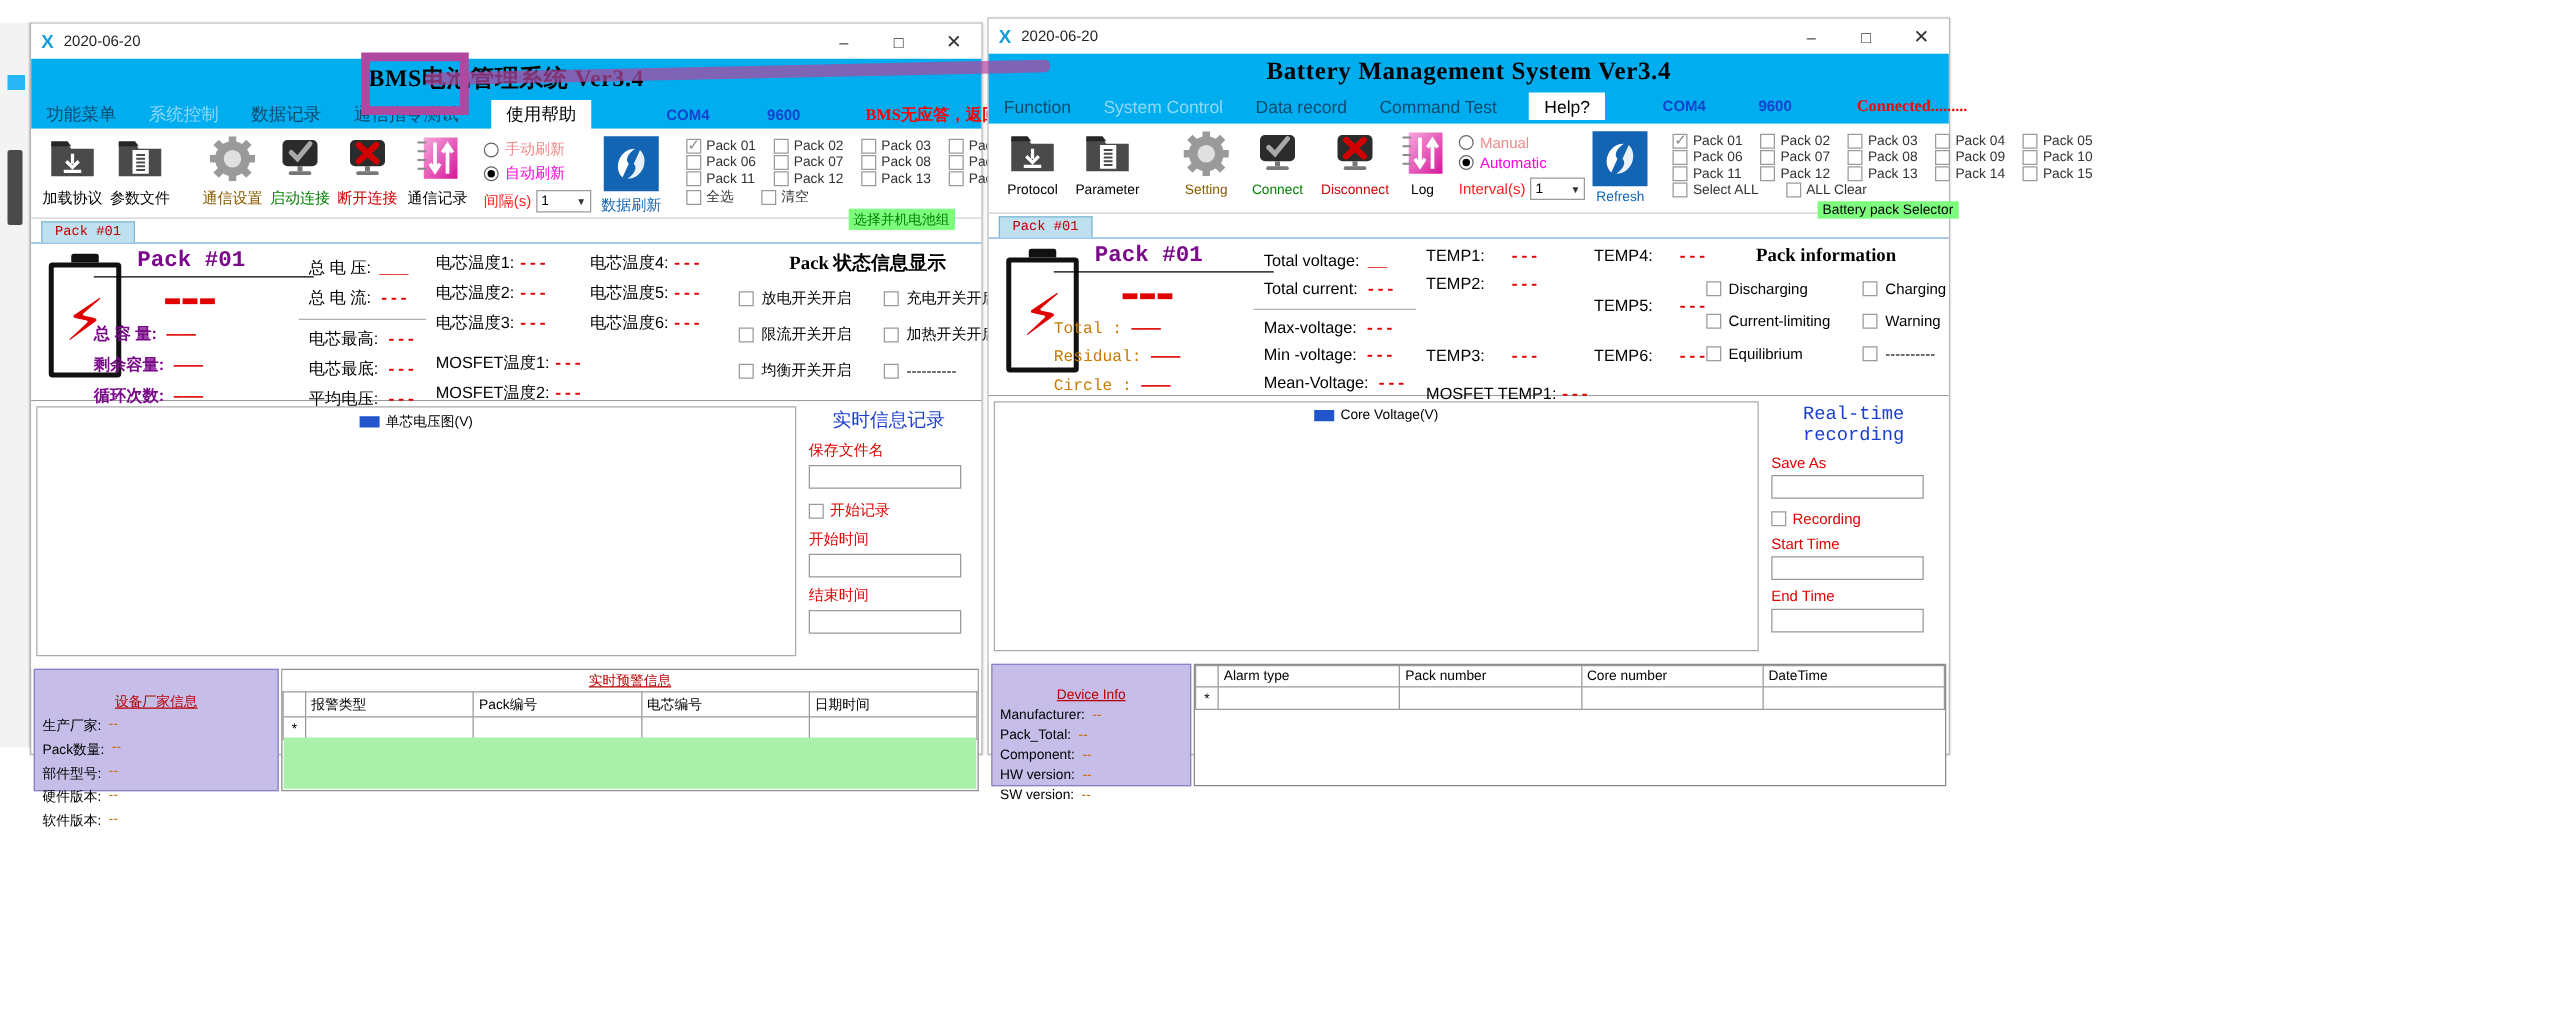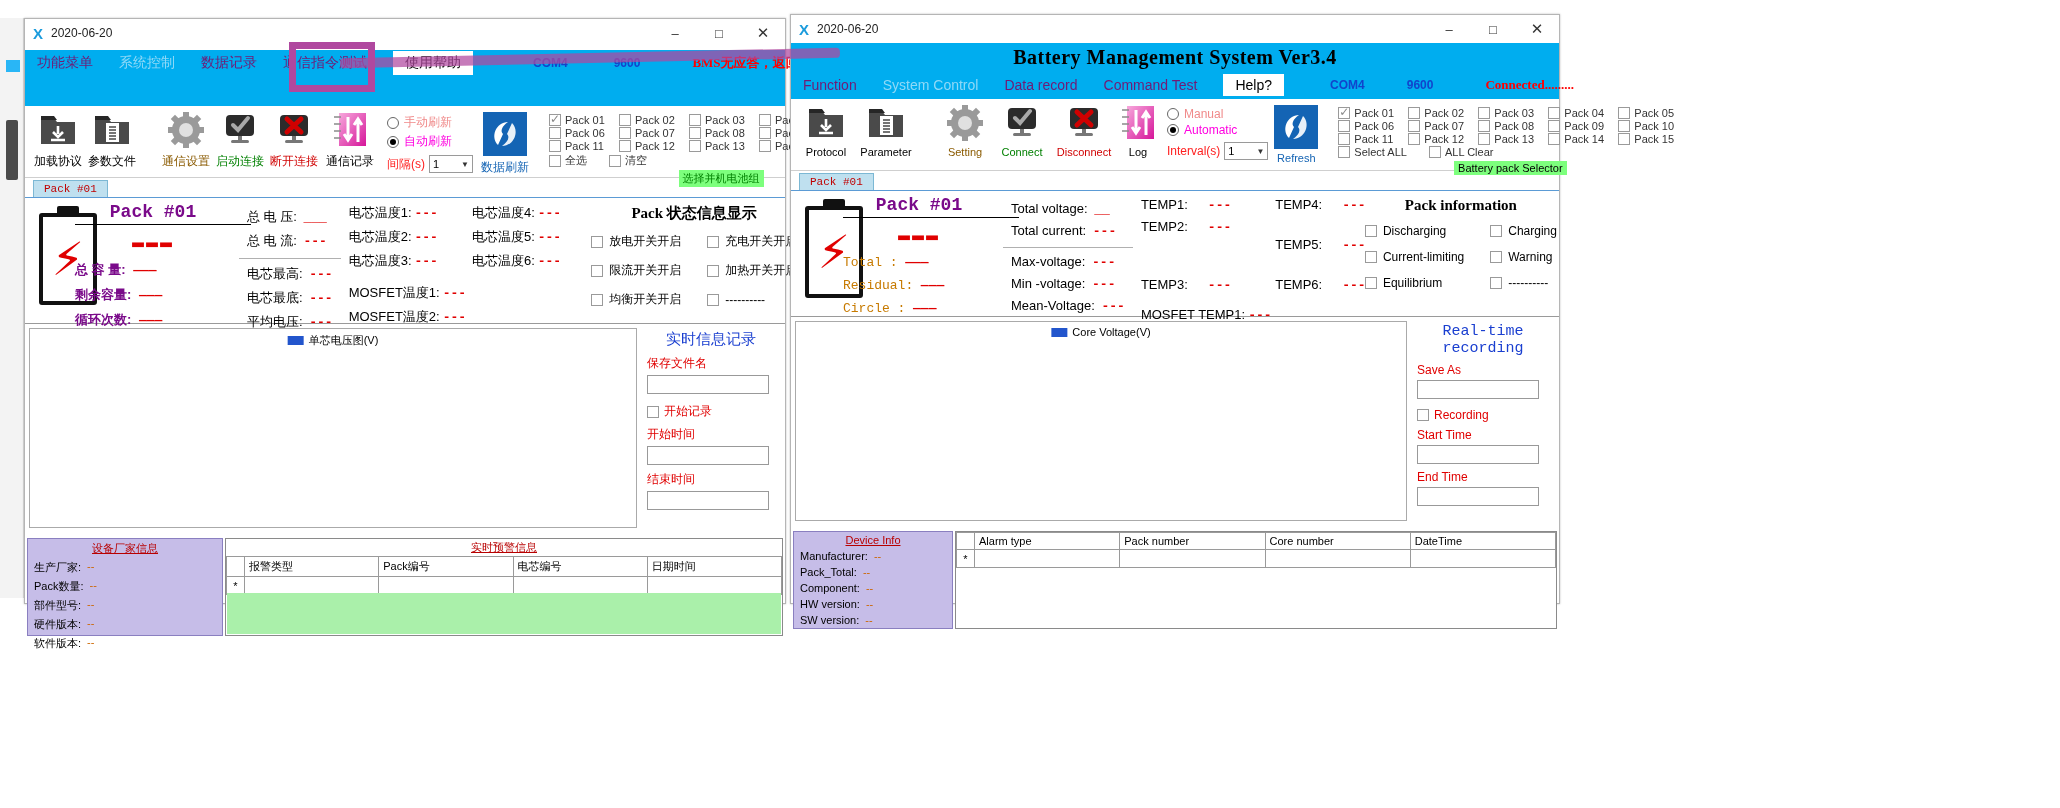--- a/index.html
+++ b/index.html
@@ -25,21 +25,21 @@
               font-size:13px; color:#333; }
   .win-ctrl.close { font-size:15px; }
 
   
   .hdr { background:#00adef; position:relative; }
   .hdr-title { text-align:center; font-family:"Liberation Serif","DejaVu Serif",serif;
                font-weight:bold; font-size:19px; color:#000; letter-spacing:.5px;
                padding-top:3px; }
   .menubar { display:flex; align-items:center; height:26px; padding-left:12px; gap:26px;
              position:relative; }
-  .menu-item { font-size:14px; color:#701a75; white-space:nowrap; cursor:default; }
+  .menu-item { font-size:14px; color:#0c4a6e; white-space:nowrap; cursor:default; }
   .menu-item.disabled { color:#8fd9f7; }
   .menu-item.help-hl { background:#fff; color:#000; padding:3px 12px; }
   .com { font-size:12px; color:#1144cc; font-weight:bold; }
   .status-msg { font-size:13px; font-weight:bold; color:#ff0000;
                 font-family:"Liberation Serif",serif; white-space:nowrap; }
 
   
   .hl-box { position:absolute; border:7px solid #b0489f; background:transparent;
             pointer-events:none; z-index:40; }
   .hl-stroke { position:absolute; background:#b0489f; opacity:.72; z-index:39;
@@ -138,21 +138,21 @@
   .rec-title { font-family:"Liberation Mono","DejaVu Sans Mono",monospace;
                font-size:15px; color:#1a3fd0; text-align:center; margin-bottom:6px; }
   .rec-lbl { font-size:12px; color:#e00000; margin:6px 0 3px 0; }
   .rec-input { border:1px solid #999; height:19px; background:#fff; }
   .rec-chk { display:flex; align-items:center; gap:5px; font-size:12px; color:#e00000; margin-top:9px;}
 
   
   .bottom { display:flex; }
   .devinfo { background:#c6bde8; border:1px solid #8a7fc0; }
   .dev-title { text-align:center; font-size:11px; color:#b80000; text-decoration:underline;
-               padding:2px 0; }
+               padding:2px 0;margin-top:16px; }
   .dev-row { display:flex; font-size:11px; padding:2px 6px; }
   .dev-k { color:#000; white-space:nowrap; }
   .dev-v { color:#cc6600; margin-left:6px; }
   .warnbox { flex:1; border:1px solid #8a8a8a; background:#fff; position:relative; }
   .warn-title { text-align:center; font-size:11px; color:#b80000; text-decoration:underline;
                 background:#f4c99a; padding:1px 0; }
   .warn-title.en { background:#f4c99a; }
   .wt { width:100%; border-collapse:collapse; table-layout:fixed; }
   .wt th { border:1px solid #9a9a9a; background:#fff; font-size:11px; font-weight:normal;
            color:#000; padding:2px 4px; text-align:left; }
@@ -184,20 +184,21 @@
       <span class="title-x">X</span>
       <span class="title-text">2020-06-20</span>
       <div class="win-ctrls">
         <div class="win-ctrl">–</div>
         <div class="win-ctrl">□</div>
         <div class="win-ctrl close">✕</div>
       </div>
     </div>
 
     <div class="hdr" style="height:56px;">
+      <div class="hdr-title">BMS电池管理系统  Ver3.4</div>
       <div class="menubar" style="margin-top:3px;">
         <span class="menu-item">功能菜单</span>
         <span class="menu-item disabled">系统控制</span>
         <span class="menu-item">数据记录</span>
         <span class="menu-item">通信指令测试</span>
         <span class="menu-item help-hl">使用帮助</span>
         <span class="com" style="margin-left:34px;">COM4</span>
         <span class="com" style="margin-left:20px;">9600</span>
         <span class="status-msg" style="margin-left:26px;">BMS无应答，返回error</span>
       </div>

